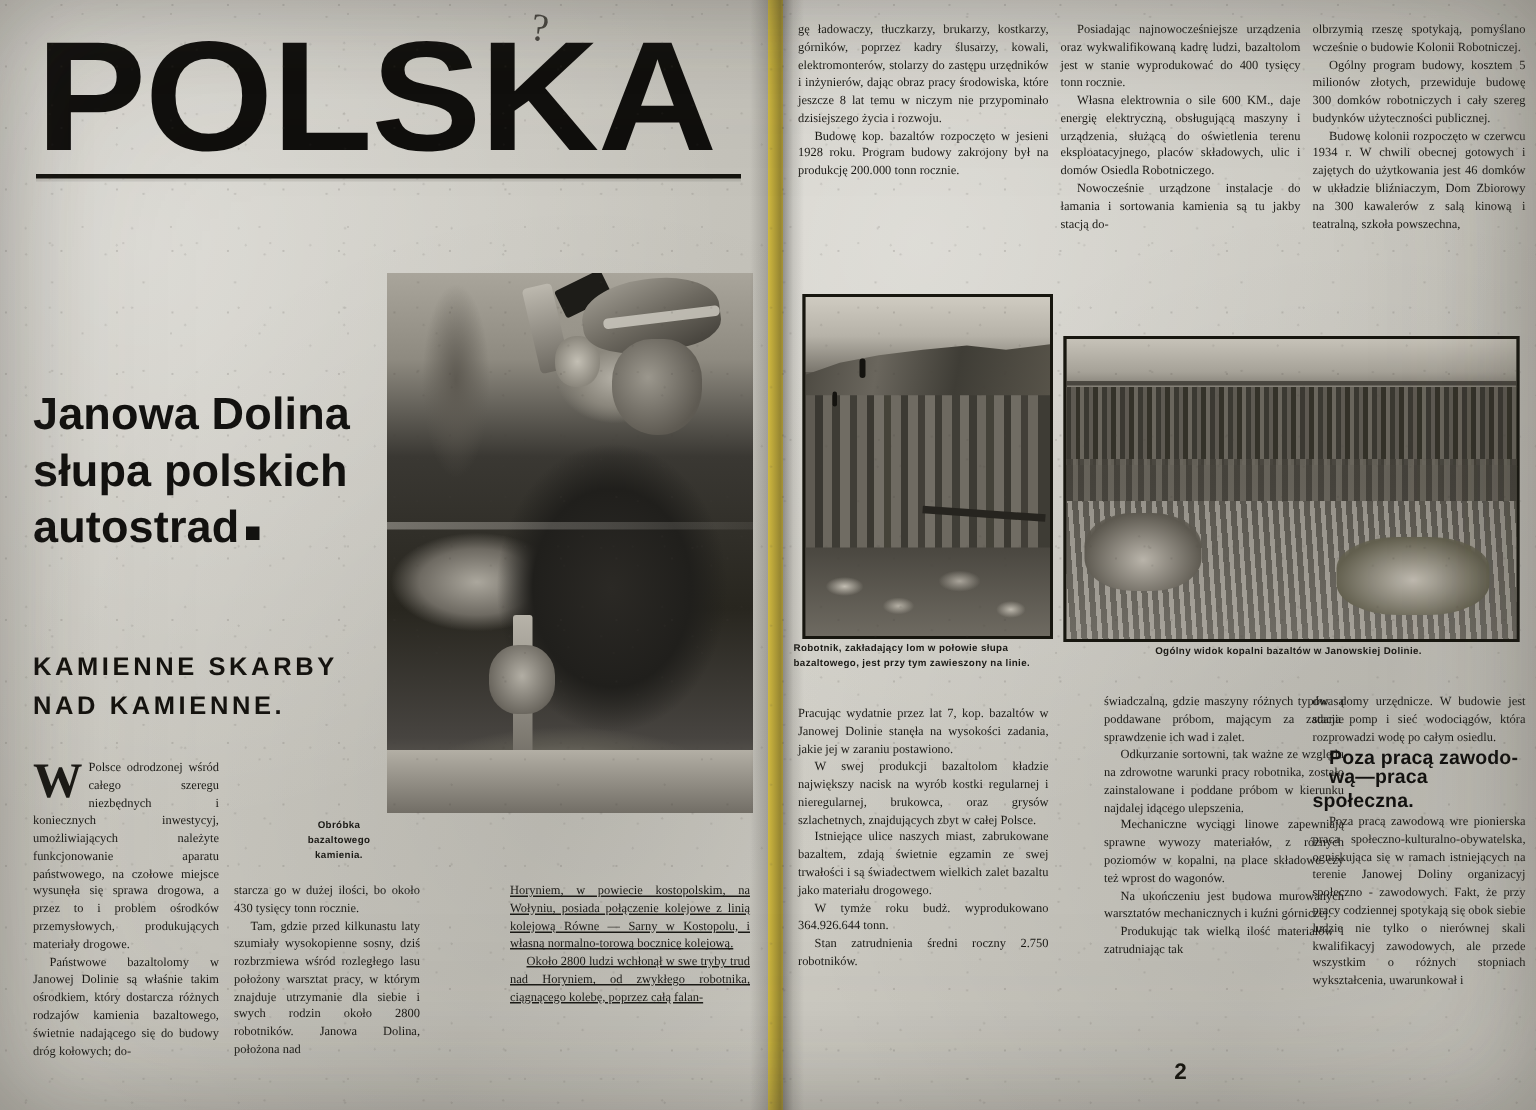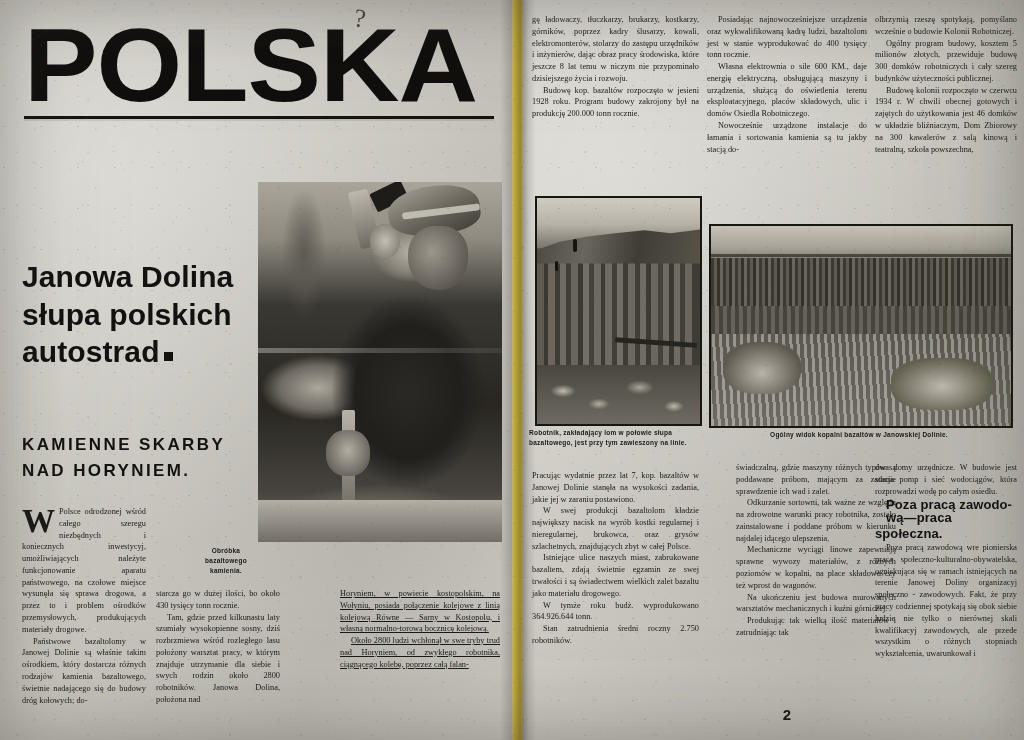--- a/index.html
+++ b/index.html
@@ -193,21 +193,21 @@
     <div id="masthead-mark">?</div>
   </div>
 
   <div id="headline">
     <div>Janowa Dolina</div>
     <div>słupa polskich</div>
     <div><span>autostrad</span><span class="sq"></span></div>
   </div>
   <div id="subhead">
     <div>KAMIENNE SKARBY</div>
-    <div>NAD HORYNIEM.</div>
+    <div>NAD KAMIENNE.</div>
   </div>
 
   <div class="photo" id="photo-worker">
     <div class="inner"></div>
     <div class="hl1"></div>
     <div class="hl2"></div>
     <div class="hl3"></div>
     <div class="cap"></div>
     <div class="capband"></div>
     <div class="face"></div>

